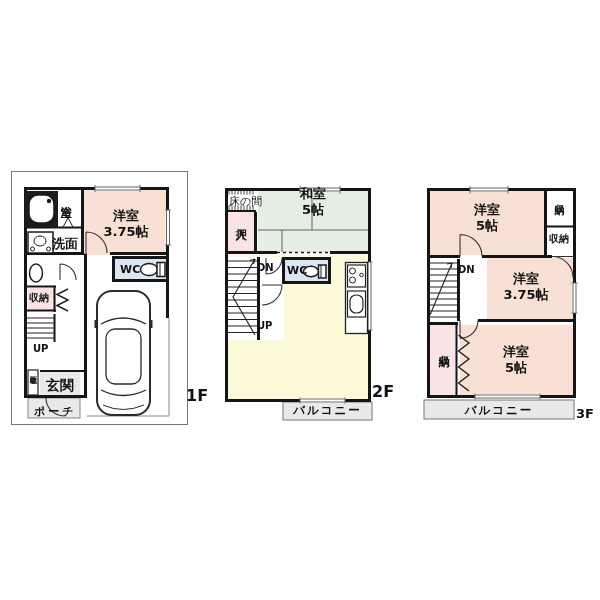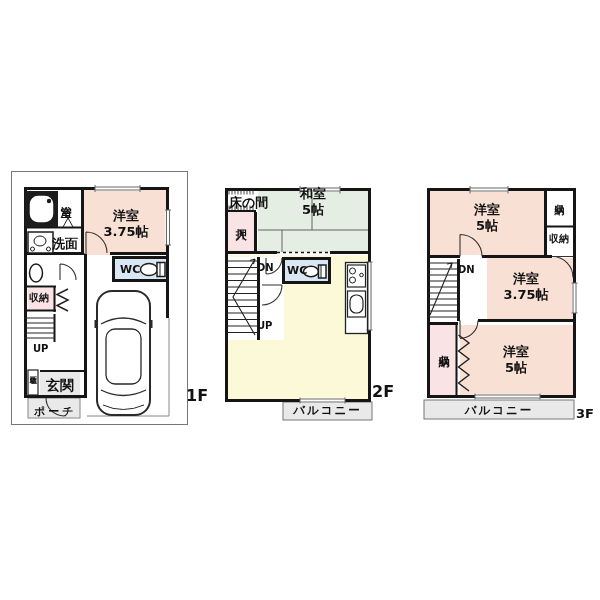--- a/index.html
+++ b/index.html
@@ -138,21 +138,21 @@
       <circle cx="143.5" cy="90" r="1.8"></circle>
       <rect x="129.5" y="106" width="18" height="26" stroke-width="1.2"></rect>
       <rect x="132" y="110" width="13" height="18" rx="6" stroke-width="1.2"></rect>
     </g>
     <g stroke="#333" stroke-width="1.1" fill="none">
       <path d="M48,73V89 M48,89 A16,16 0 0 0 64,73"></path>
       <path d="M44,100H64 M64,100 A20,20 0 0 1 44,120"></path>
     </g>
   </svg>
 
-  <div class="lbl" style="left:229px;top:195px;font-size:13px;font-weight:700">床の間</div>
+  <div class="lbl" style="left:229px;top:195px;font-size:11px;font-weight:400">床の間</div>
   <div class="lbl vert" style="left:234px;top:219px;font-size:11px">押入</div>
   <div class="lbl ctr" style="left:287px;top:186px;width:52px;font-size:13px">
     <div>和室</div>
     <div>5帖</div>
   </div>
   <div class="lbl" style="left:257px;top:262px;font-size:10px">DN</div>
   <div class="lbl" style="left:257px;top:320px;font-size:10px">UP</div>
   <div class="lbl" style="left:287px;top:264px;font-size:11px">WC</div>
   <div class="lbl ctr" style="left:283px;top:404px;width:89px;font-size:11.5px;letter-spacing:2px">バルコニー</div>
   <div class="lbl" style="left:372px;top:382px;font-size:16px">2F</div>

